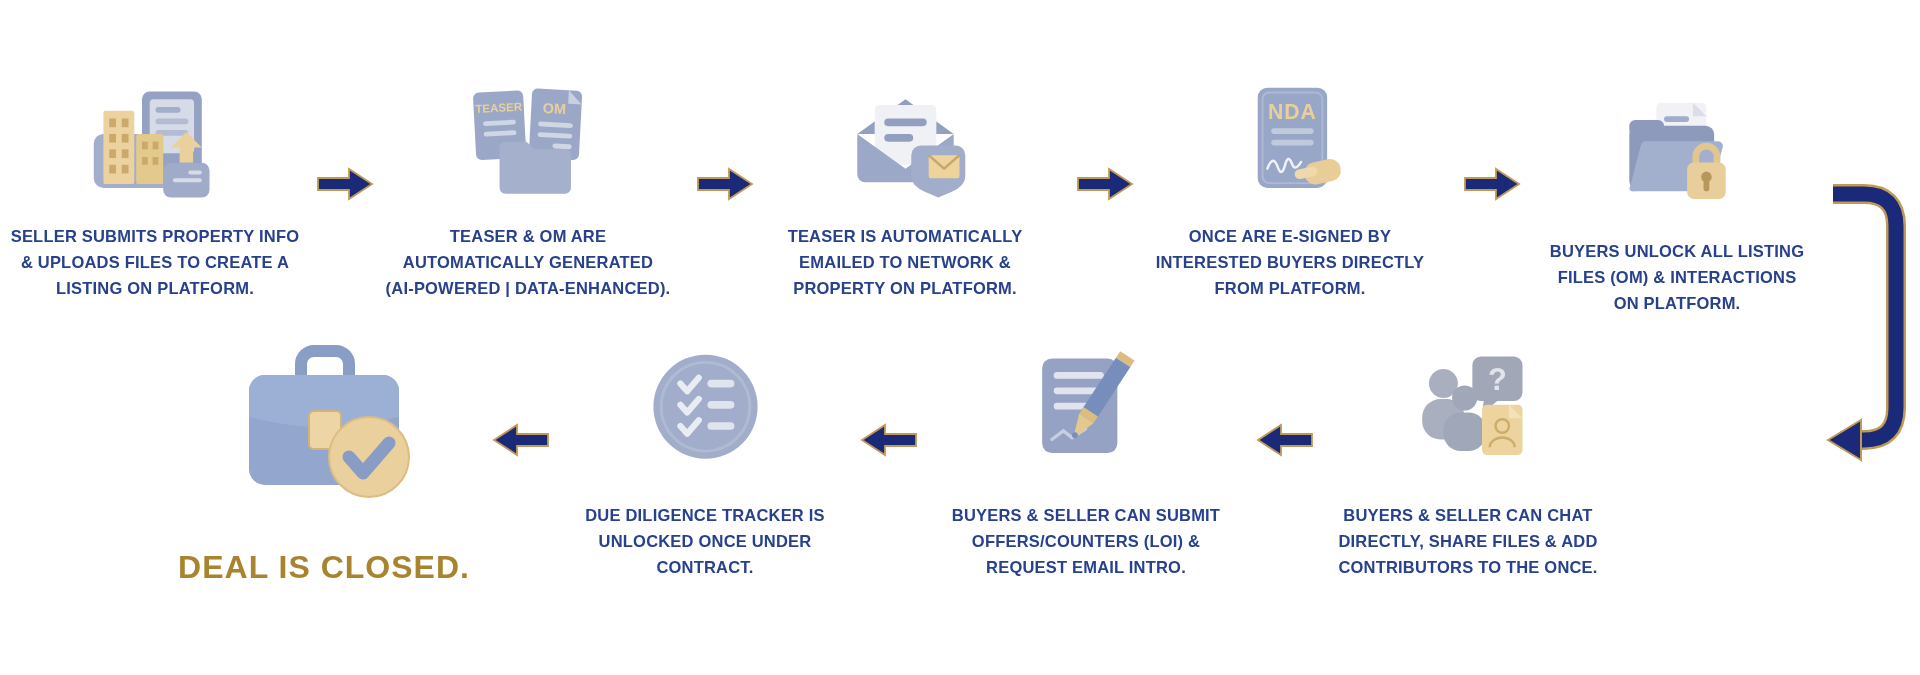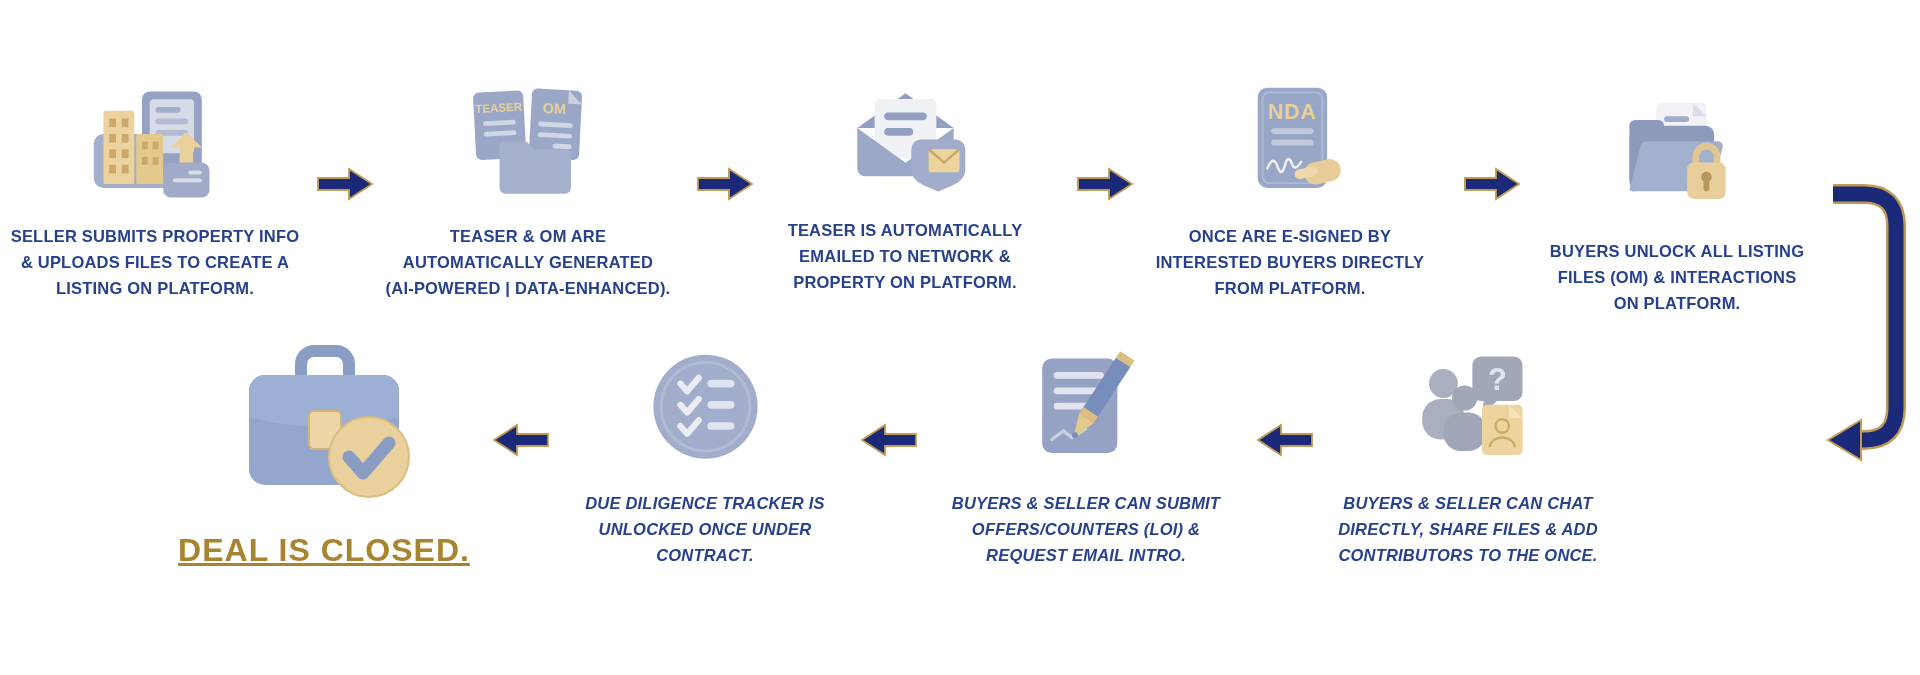--- a/index.html
+++ b/index.html
@@ -22,28 +22,27 @@
   .iconbox svg{opacity:.93;}
   .iconbox.big{height:200px;}
   .caption{
     margin-top:8px;
     color:#27418d;
     font-size:16.5px;
     font-weight:700;
     line-height:26px;
     letter-spacing:.2px;
   }
-  .caption.b{margin-top:8px;font-style:italic;}
+  .caption.b{margin-top:20px;}
   .closed-title{
-    margin-top:10px;
+    margin-top:27px;
     color:#a8842f;
     font-size:32px;
     font-weight:700;
     letter-spacing:1px;
-    text-decoration:underline;
   }
   .arrow{position:absolute;width:58px;height:34px;}
   .arrow svg{display:block;}
   .connector{position:absolute;left:1800px;top:170px;}
 </style>
 </head>
 <body>
 
 <div class="canvas">
 
@@ -107,21 +106,21 @@
         <path d="M40 72 a6 6 0 0 1 6 -6 h22 l8 8 h32 a6 6 0 0 1 6 6 v34 a6 6 0 0 1 -6 6 H46 a6 6 0 0 1 -6 -6 z" fill="#9fabc9"></path>
       </svg>
     </div>
     <div class="caption">
       <div>TEASER &amp; OM ARE</div>
       <div>AUTOMATICALLY GENERATED</div>
       <div>(AI-POWERED | DATA-ENHANCED).</div>
     </div>
   </div>
 
-  <div class="step" style="left:725px;top:69px">
+  <div class="step" style="left:725px;top:75px">
     <div class="iconbox">
       <svg width="135" height="135" viewBox="0 0 140 140">
         <polygon points="20,58 70,22 120,58" fill="#8a98bc"></polygon>
         <rect x="38" y="28" width="64" height="62" rx="5" fill="#eef0f5"></rect>
         <rect x="48" y="42" width="44" height="8" rx="4" fill="#8a98bc"></rect>
         <rect x="48" y="58" width="30" height="8" rx="4" fill="#8a98bc"></rect>
         <path d="M20 58 L70 94 L120 58 V100 a8 8 0 0 1 -8 8 H28 a8 8 0 0 1 -8 -8 Z" fill="#94a2c4"></path>
         <path d="M86 70 h36 a10 10 0 0 1 10 10 v22 q0 10 -14 16 l-14 6 l-14 -6 q-14 -6 -14 -16 V80 a10 10 0 0 1 10 -10 z" fill="#9aa7c6"></path>
         <rect x="94" y="80" width="32" height="24" rx="3" fill="#ecd196"></rect>
         <polyline points="94,80 110,94 126,80" fill="none" stroke="#c3a05e" stroke-width="2.5"></polyline>

